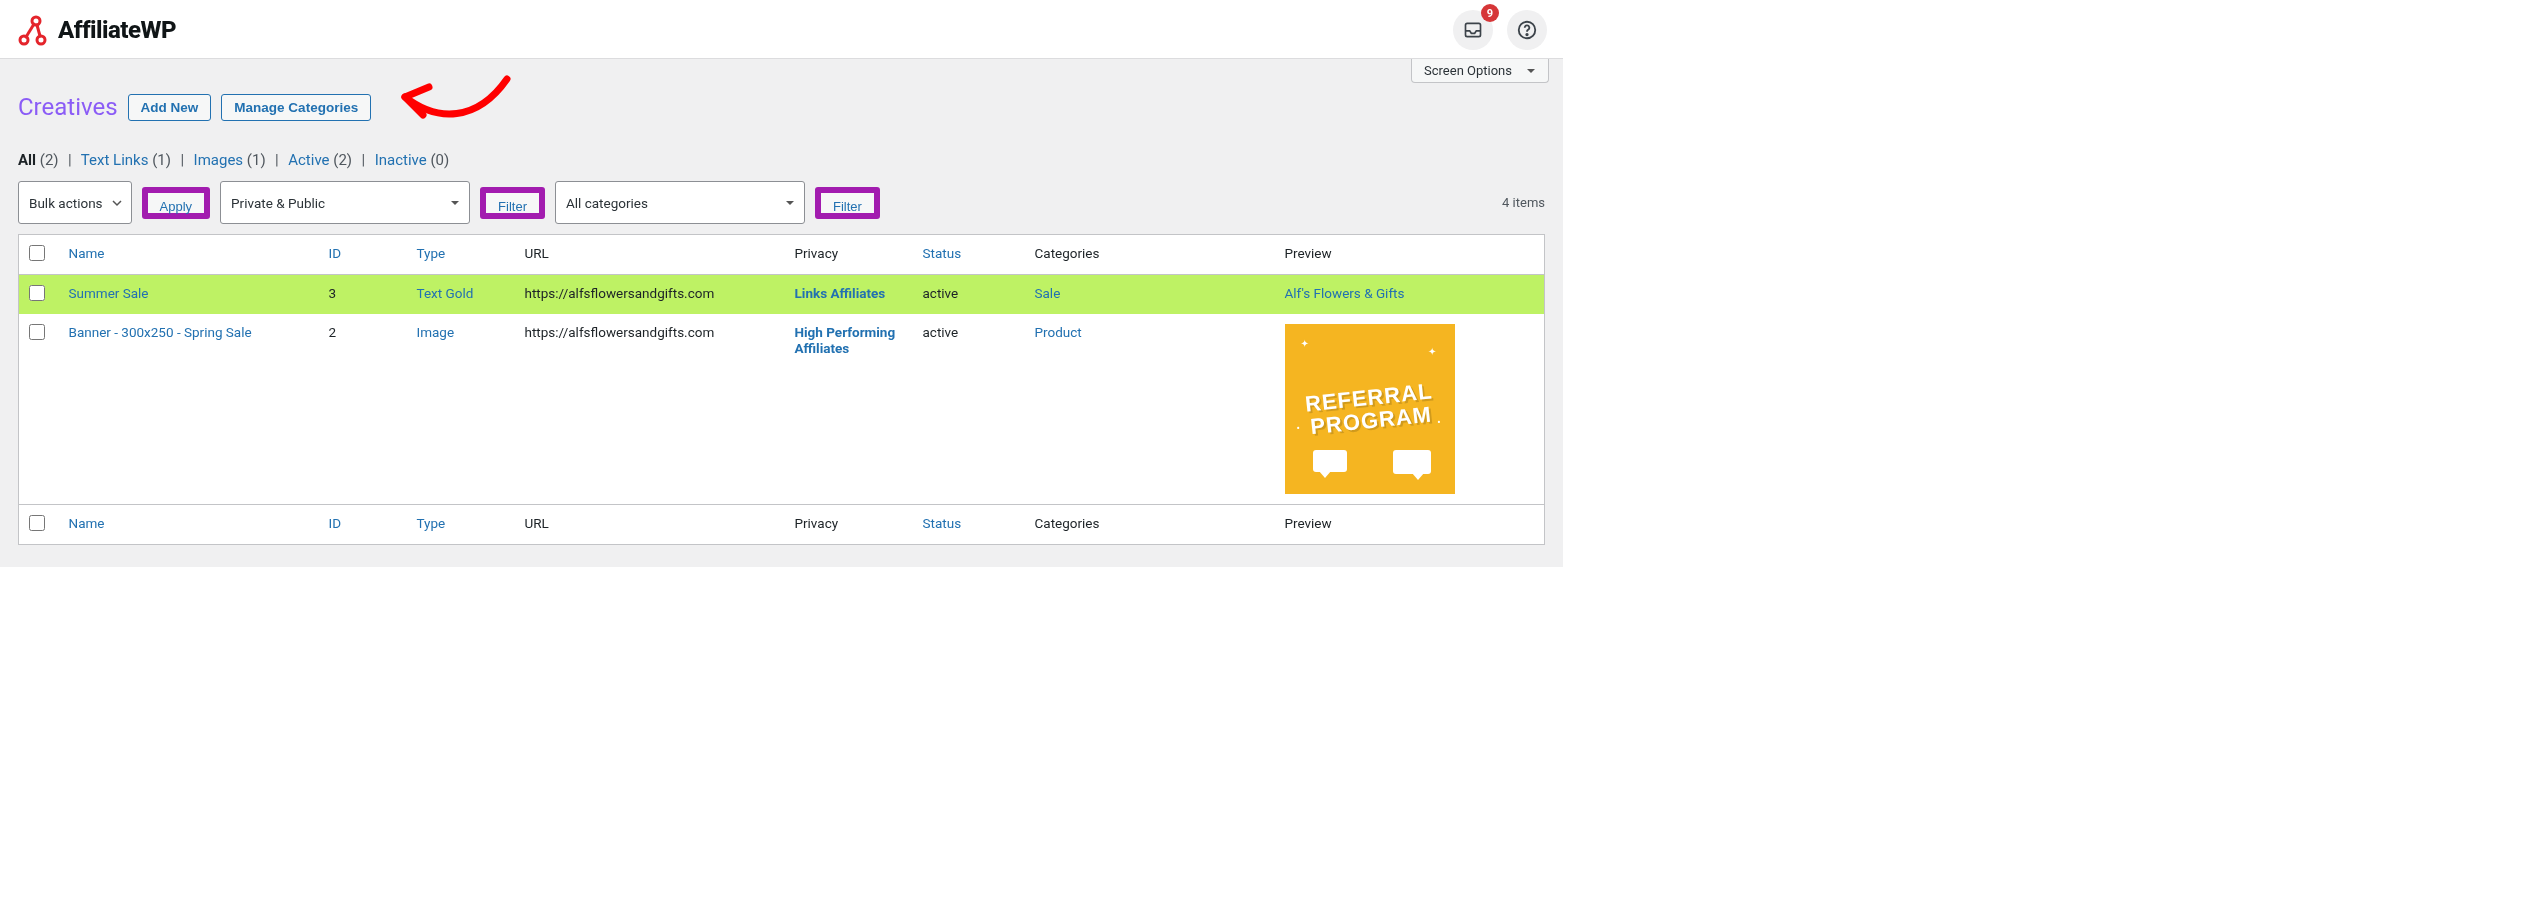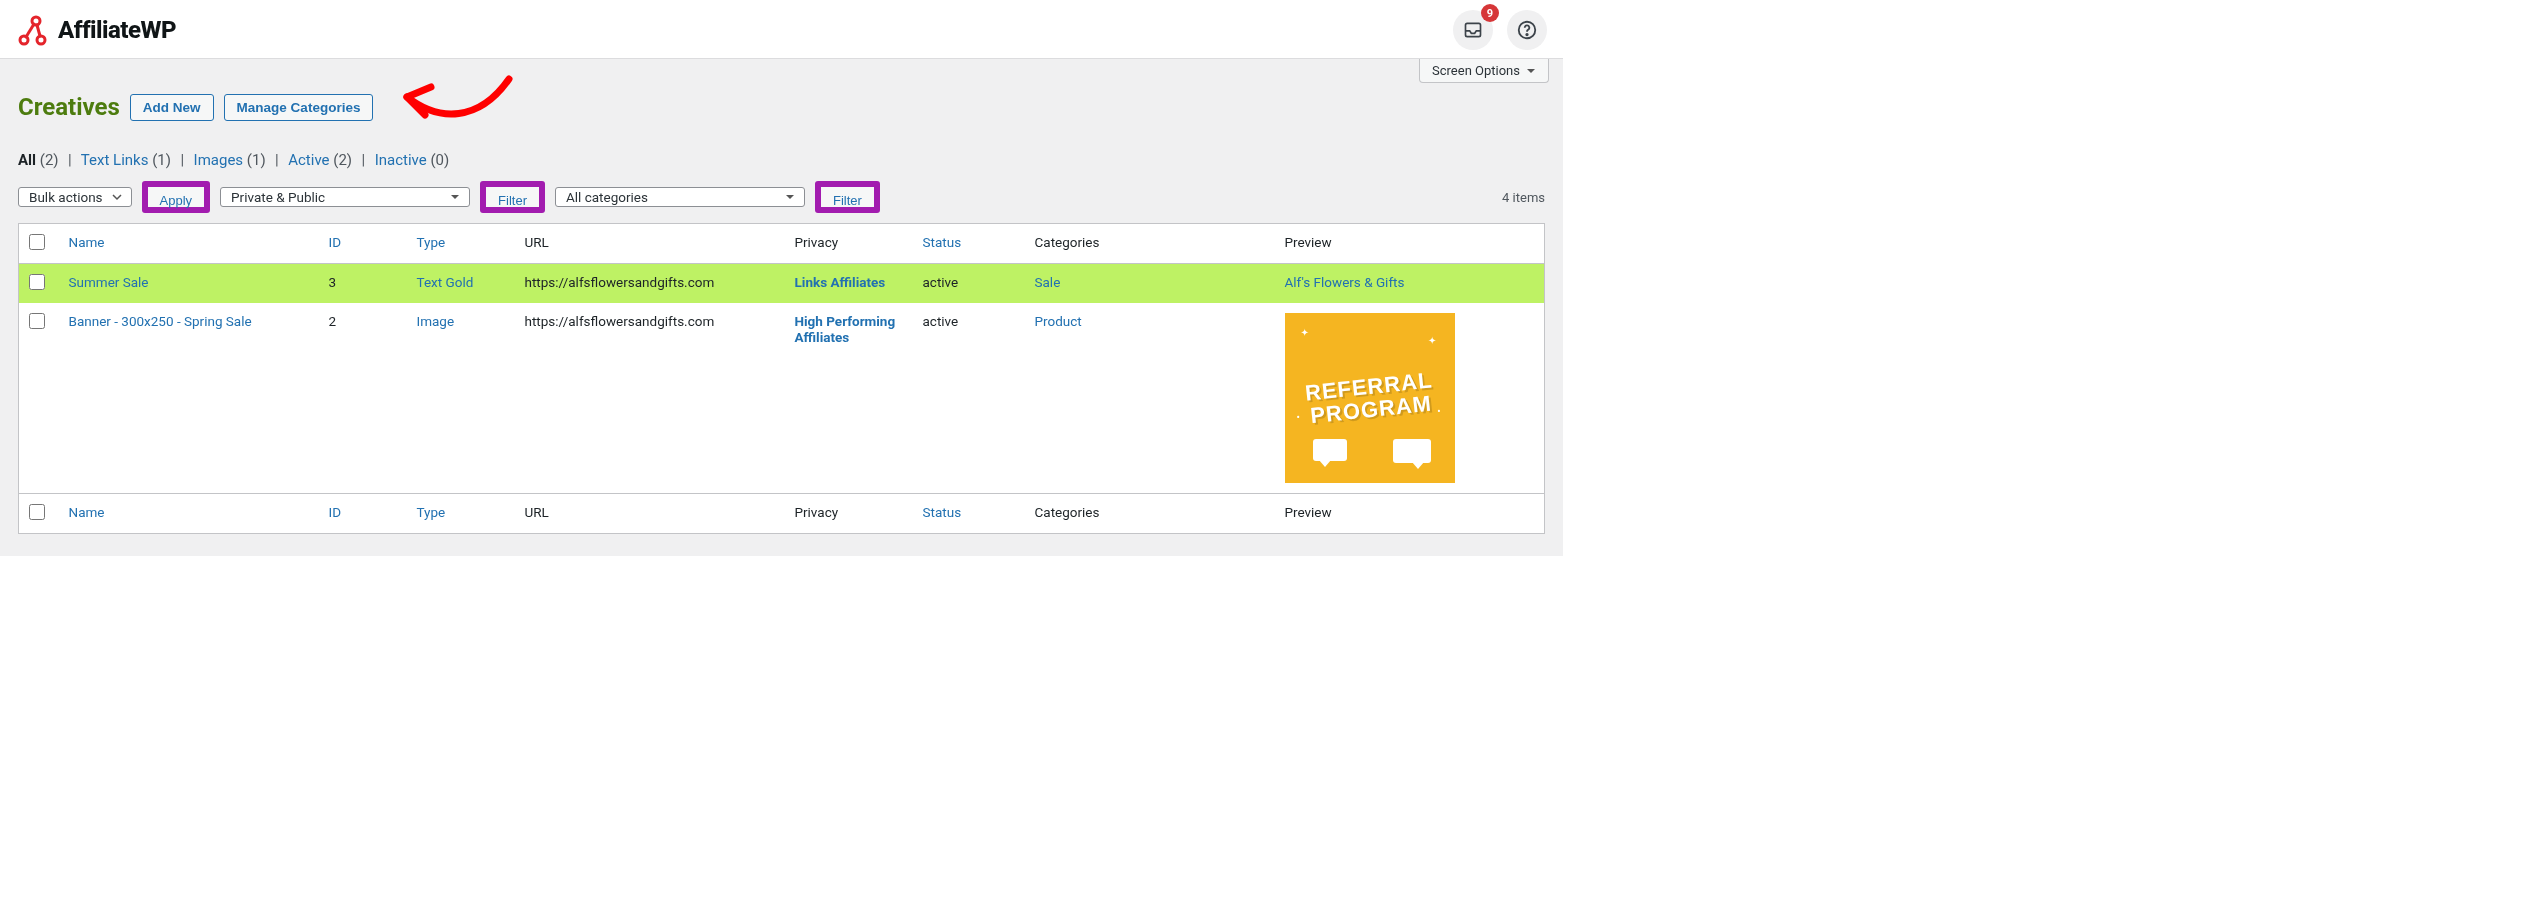--- a/index.html
+++ b/index.html
@@ -75,32 +75,32 @@
     background: #f6f7f7;
     border: 1px solid #c3c4c7;
     border-top: none;
     padding: 4px 12px;
     font-size: 13px;
     color: #2c3338;
     border-bottom-left-radius: 4px;
     border-bottom-right-radius: 4px;
     display: flex;
     align-items: center;
-    gap: 6px;
+    gap: 14px;
   }
   .page-heading-row {
     display: flex;
     align-items: center;
     gap: 10px;
     padding-top: 18px;
   }
   .page-title {
     font-size: 24px;
-    font-weight: 700;
-    color: #4d7c0f;
+    font-weight: 400;
+    color: #8b5cf6;
   }
   .btn-outline {
     background: #f6f7f7;
     border: 1px solid #2271b1;
     color: #2271b1;
     font-size: 13.5px;
     font-weight: 600;
     padding: 5px 12px;
     border-radius: 3px;
     cursor: pointer;
@@ -125,21 +125,21 @@
   .filters-row {
     display: flex;
     align-items: center;
     gap: 10px;
     margin-top: 12px;
   }
   .select-like {
     background: #fff;
     border: 1px solid #8c8f94;
     border-radius: 3px;
-    height: 20px;
+    height: 43px;
     padding: 0 28px 0 10px;
     font-size: 13.5px;
     color: #2c3338;
     display: flex;
     align-items: center;
     position: relative;
     min-width: 110px;
   }
   .select-like .caret {
     position: absolute;

